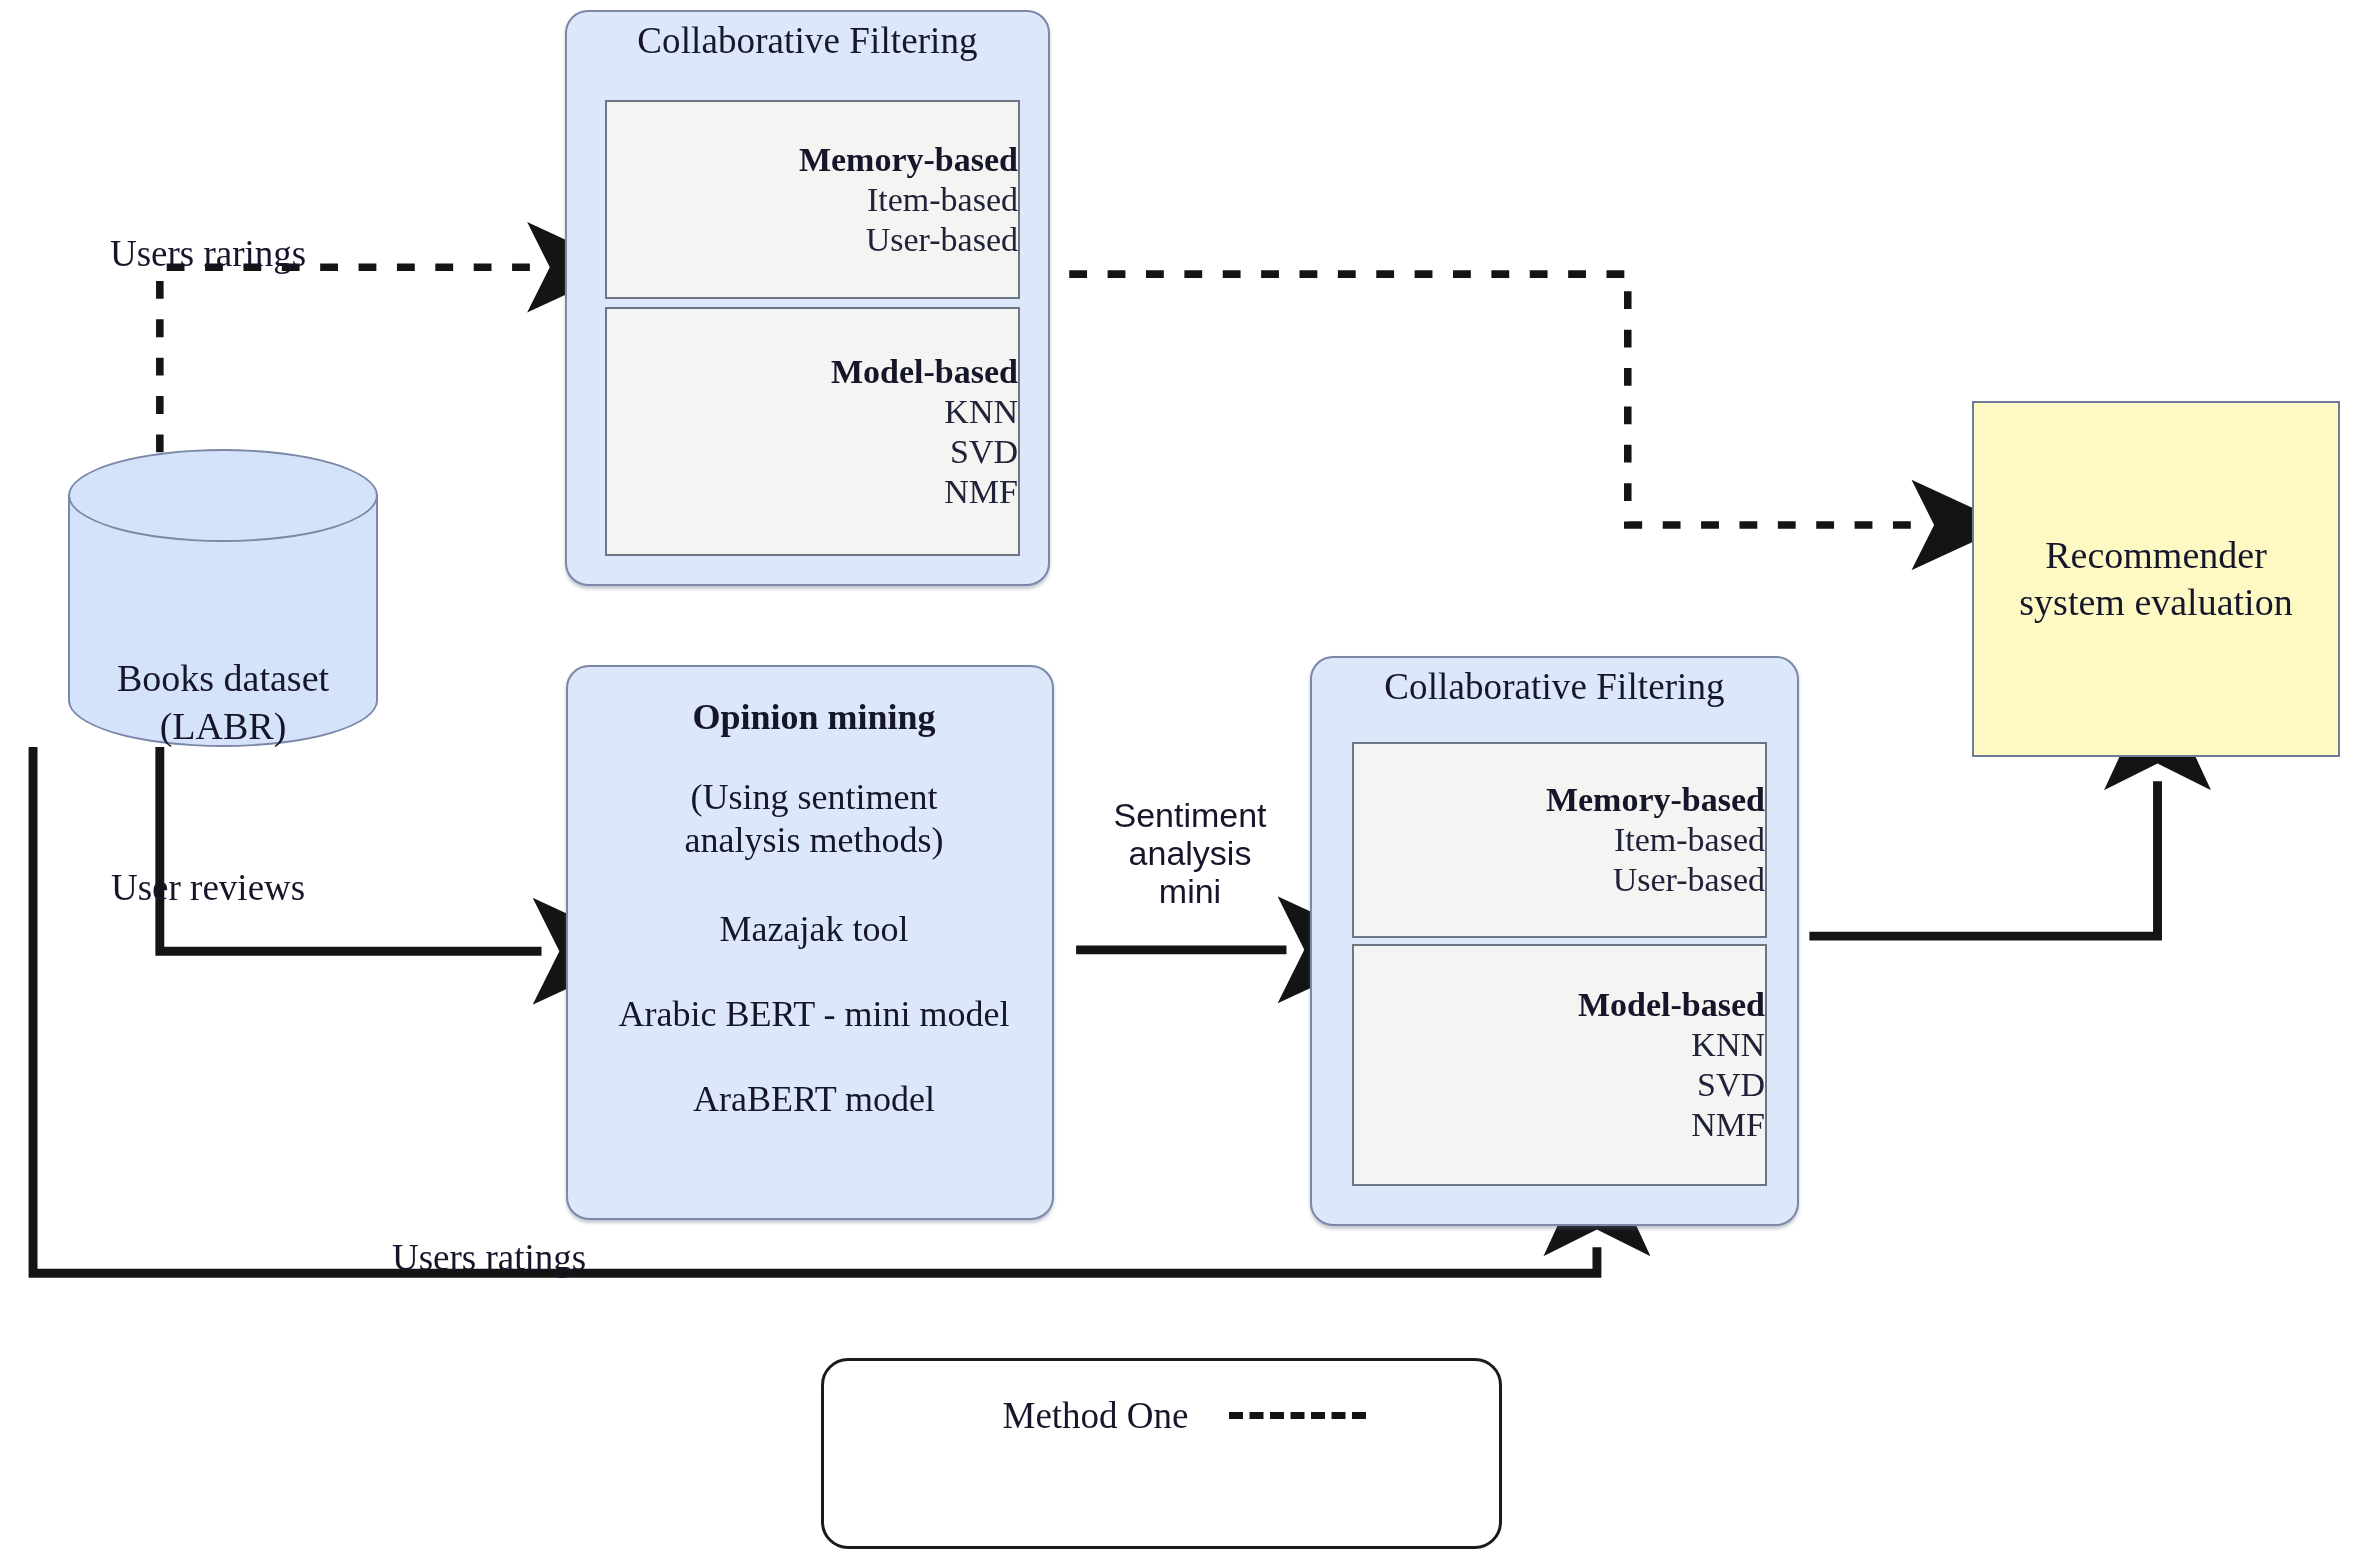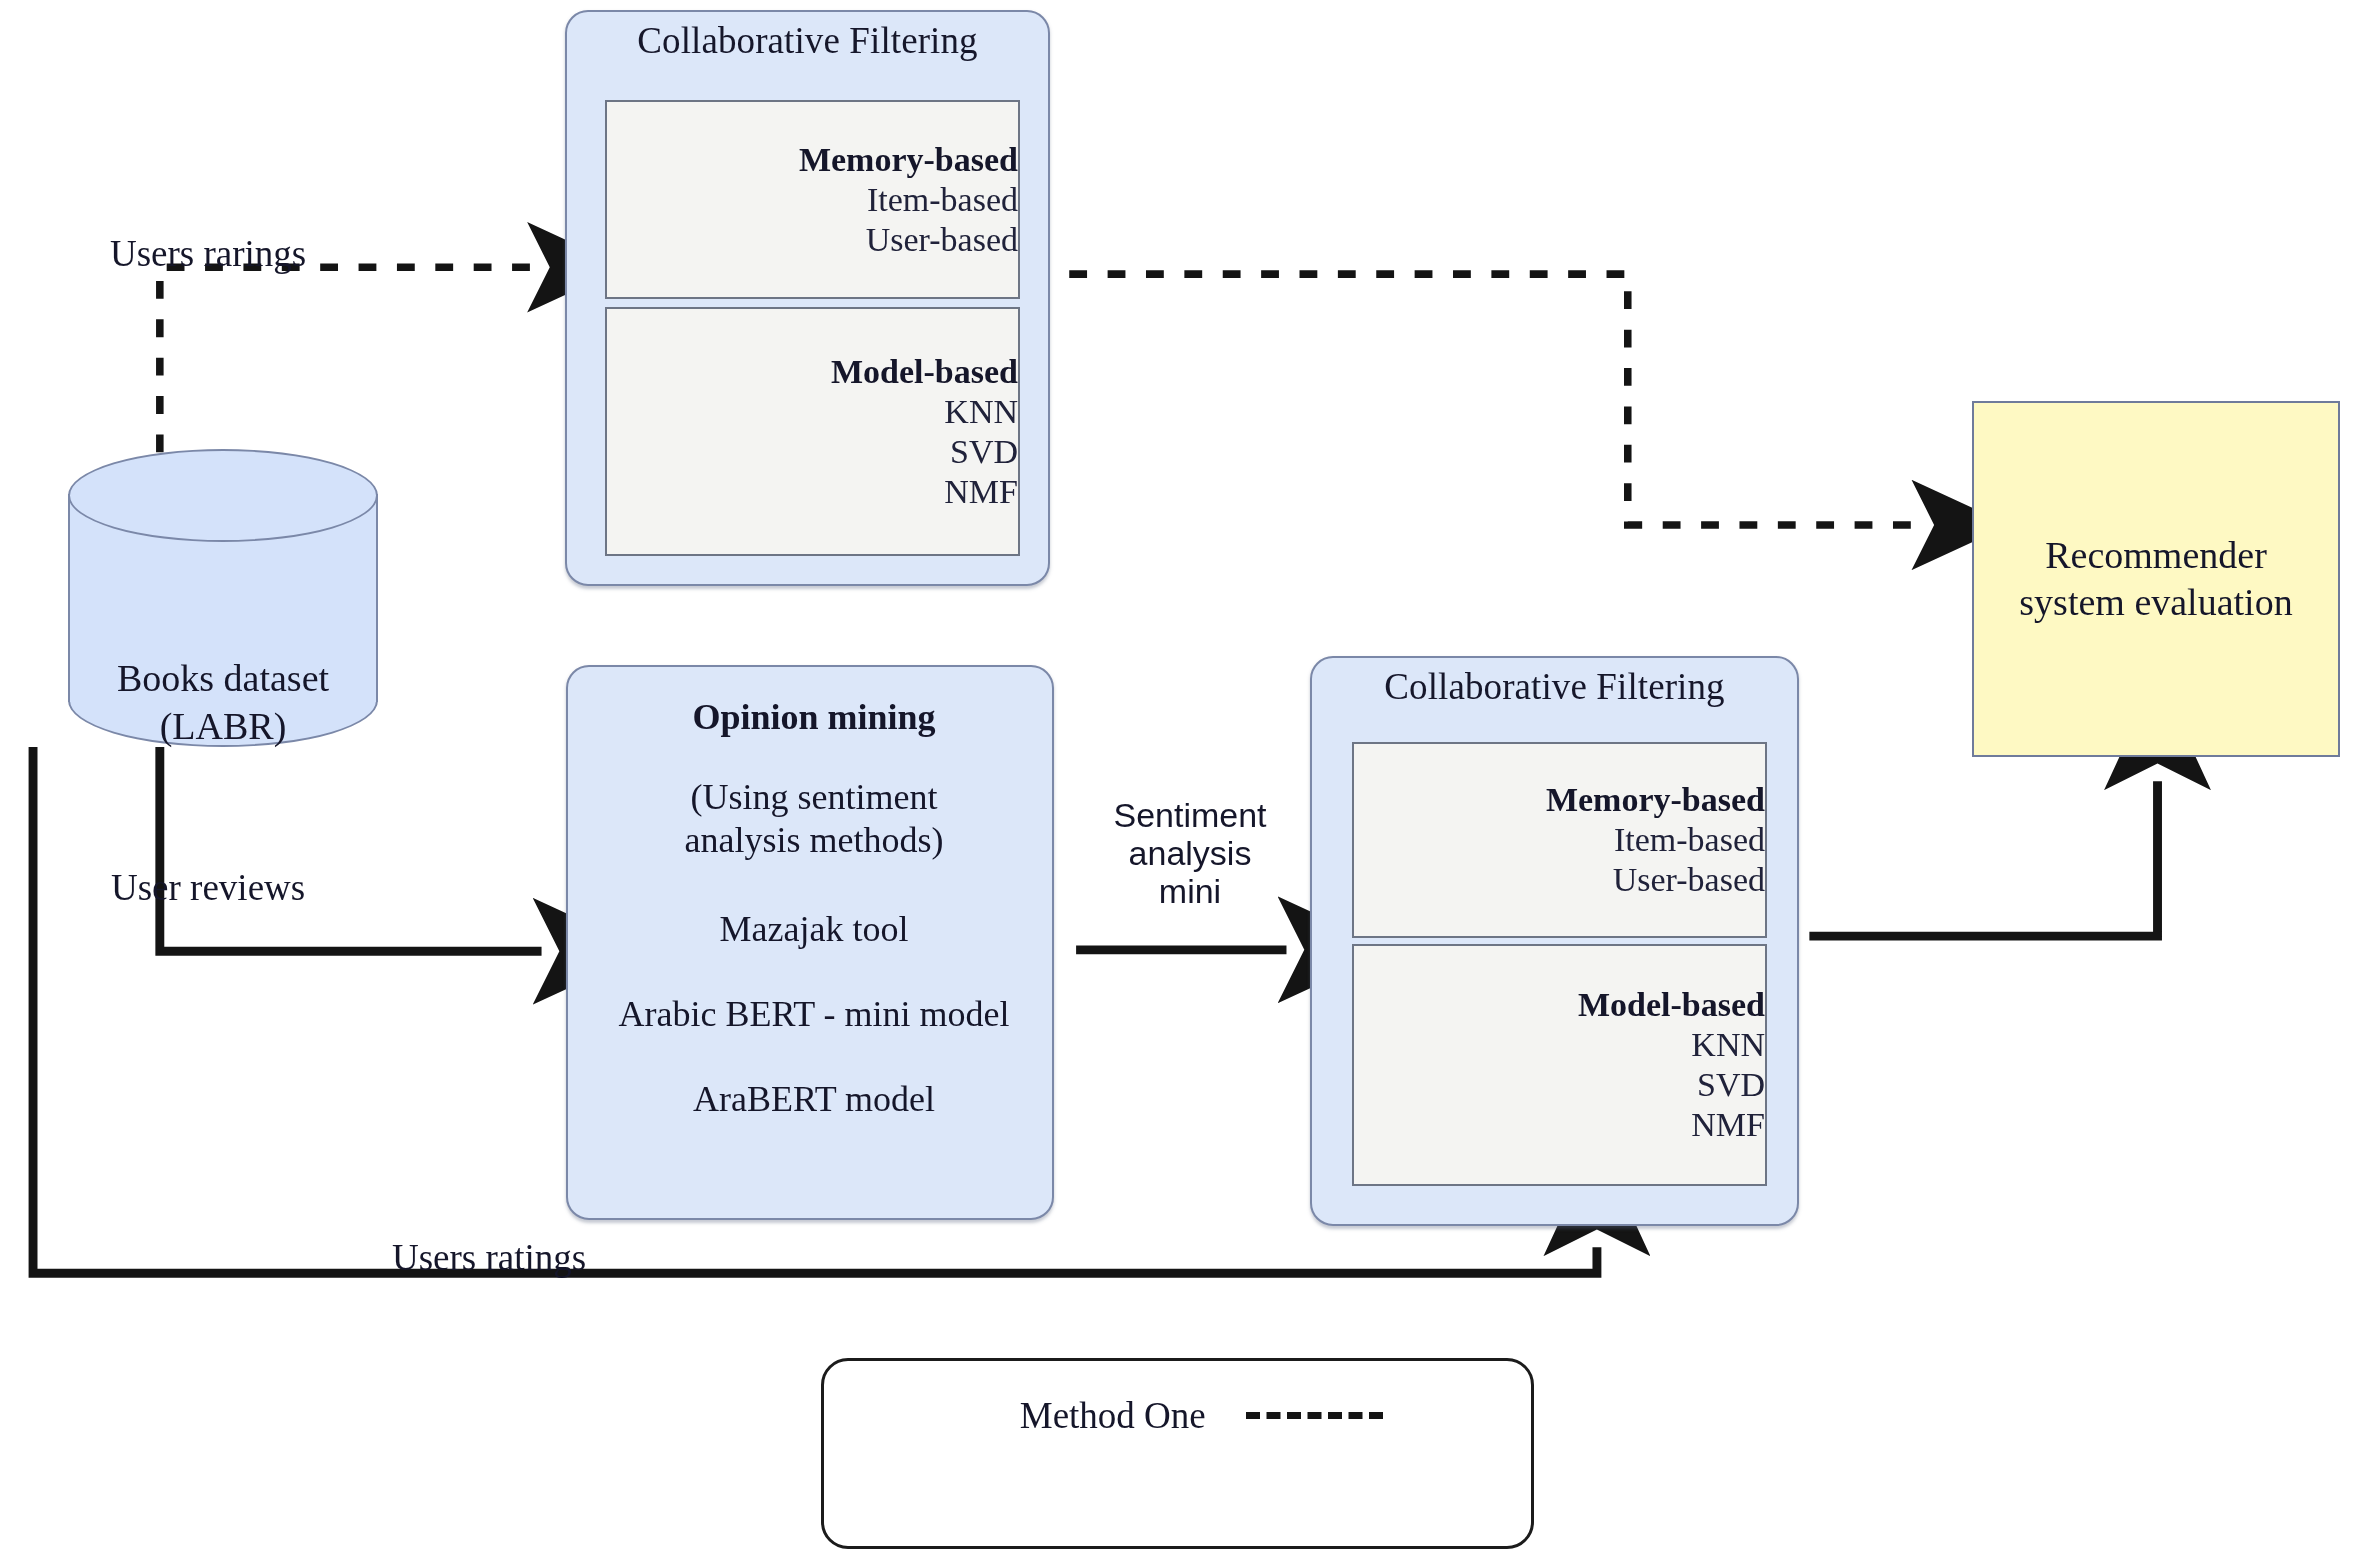--- a/index.html
+++ b/index.html
@@ -180,21 +180,21 @@
   <div class="edge-label" style="left:111px;top:867px;text-align:right;">User reviews</div>
 
   <div class="edge-label" style="left:392px;top:1237px;">Users ratings</div>
 
   <div class="edge-label sans" style="left:1087px;top:796px;width:206px;">
     <div>Sentiment</div>
     <div>analysis</div>
     <div>mini</div>
   </div>
 
-  <div class="legend" style="left:821px;top:1358px;width:675px;height:185px;padding-left:32px;">
+  <div class="legend" style="left:821px;top:1358px;width:675px;height:185px;">
     <div class="legend-row" style="top:27px;height:55px;">
       <div class="lt">Method One</div>
       <div class="sw">
         <div class="sw-dash"></div>
       </div>
     </div>
   </div>
 
 </div>
 

